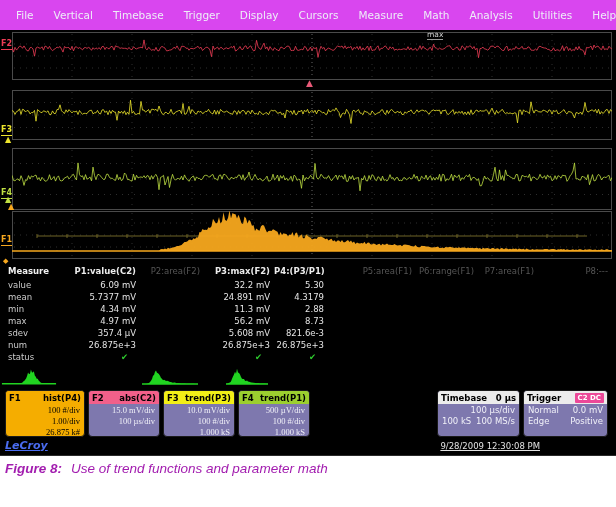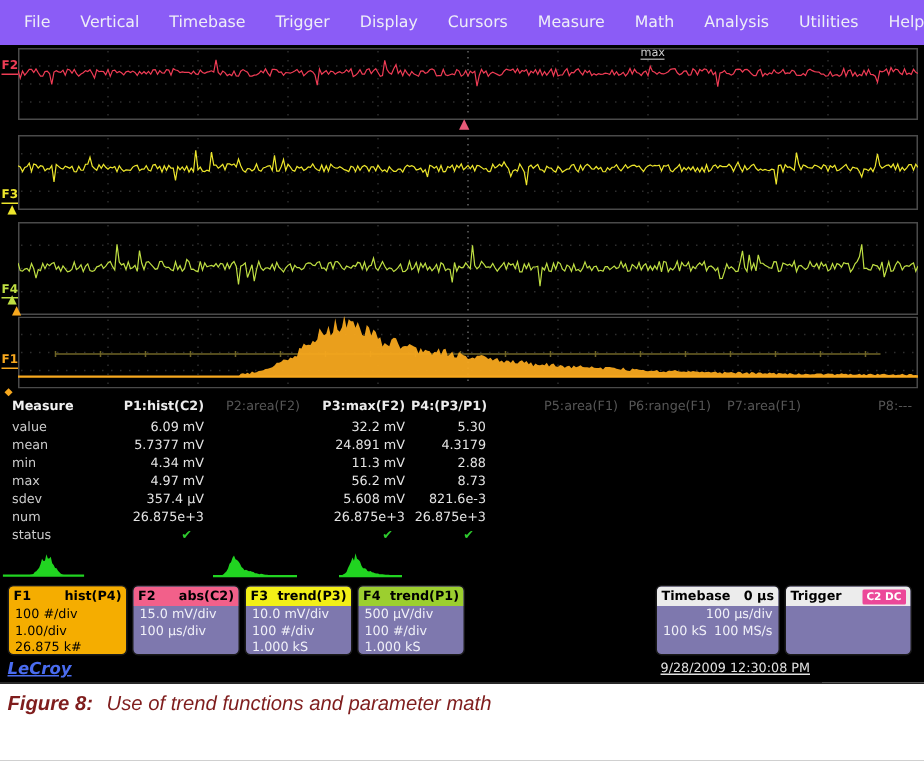--- a/index.html
+++ b/index.html
@@ -1,20 +1,20 @@
 <!DOCTYPE html>
 <html><head>
 <meta charset="utf-8">
 <style>
   html,body{margin:0;padding:0;background:#fff;}
   .page{position:relative;width:616px;height:507px;background:#ffffff;
         font-family:"DejaVu Sans",sans-serif;overflow:hidden;}
   
   .scope{position:absolute;left:0;top:0;width:616px;height:455px;background:#000;outline:1px solid #2a2a2a;}
-  .menubar{position:absolute;left:0;top:0;width:616px;height:30px;background:#8b5cf6;
+  .menubar{position:absolute;left:0;top:0;width:616px;height:30px;background:#d946ef;
            display:flex;align-items:center;padding-left:6px;box-sizing:border-box;}
   .menu-item{color:#eeeef8;font-size:10.5px;padding:0 10px;cursor:default;white-space:nowrap;}
   .grid{position:absolute;}
   .trace-label{position:absolute;font-size:8px;font-weight:bold;line-height:8px;
                border-bottom:1px solid currentColor;padding-bottom:1px;}
   .marker{position:absolute;line-height:8px;}
   .maxlabel{position:absolute;left:427px;top:31px;font-size:7.5px;color:#cfcfcf;
             border-bottom:1px solid #999;line-height:8px;}
   
   .measure{position:absolute;left:0;top:266px;width:616px;display:grid;
@@ -28,30 +28,30 @@
   .m-row{height:12px;}
   .m-status{height:14px;padding-right:12px;}
   .m-histo{height:22px;display:flex;justify-content:flex-end;padding-right:4px;align-items:flex-end;}
   .m-title{font-weight:bold;color:#f2f2f2;}
   
   .descbox{position:absolute;top:390px;height:47px;border-radius:4px;overflow:hidden;
            box-sizing:border-box;font-size:8.5px;border:1px solid #1a1a1a;}
   .descbox .hdr{height:13px;display:flex;justify-content:space-between;align-items:center;
                 padding:0 3px;font-weight:bold;color:#000;}
   .descbox .bdy{padding:1px 4px 0 4px;line-height:11px;}
-  .bdy.right{text-align:left;}
+  .bdy.right{text-align:right;font-family:Liberation Serif, serif;}
   .bdy .ln{display:flex;justify-content:space-between;}
   .badge{background:#ec4899;color:#fff;font-size:7px;font-weight:bold;padding:0 3px;
          border-radius:1px;line-height:10px;}
   
   .footer{position:absolute;left:0;top:438px;width:548px;height:17px;background:#000;}
   .logo{position:absolute;left:5px;top:1px;color:#4a6cf0;font-weight:bold;font-style:italic;
         text-decoration:underline;font-size:11px;}
   .timestamp{position:absolute;right:8px;top:3px;color:#e2e2e2;font-size:8.5px;text-decoration:underline;}
-  .caption{position:absolute;left:5px;top:461px;font-size:13.5px;color:#7f1d1d;
+  .caption{position:absolute;left:5px;top:461px;font-size:13.5px;color:#a21caf;
            font-family:"Liberation Sans",sans-serif;font-style:italic;}
   .cap-label{font-weight:bold;margin-right:9px;}
 </style>
 </head>
 <body>
 
 <div class="page">
   <div class="scope">
     <div class="menubar" id="menubar">
         <span class="menu-item">File</span>
@@ -149,21 +149,21 @@
             <line x1="505" y1="23" x2="505" y2="27" stroke="#6f6526"></line>
             <line x1="535" y1="23" x2="535" y2="27" stroke="#6f6526"></line>
             <line x1="565" y1="23" x2="565" y2="27" stroke="#6f6526"></line>
             <polygon points="0,40 0,40.0 1.5,40.0 3,40.0 4.5,40.0 6,40.0 7.5,40.0 9,40.0 10.5,40.0 12,40.0 13.5,40.0 15,40.0 16.5,40.0 18,40.0 19.5,40.0 21,40.0 22.5,40.0 24,40.0 25.5,40.0 27,40.0 28.5,40.0 30,40.0 31.5,40.0 33,40.0 34.5,40.0 36,40.0 37.5,40.0 39,40.0 40.5,40.0 42,40.0 43.5,40.0 45,39.7 46.5,40.0 48,40.0 49.5,40.0 51,40.0 52.5,40.0 54,40.0 55.5,40.0 57,40.0 58.5,40.0 60,40.0 61.5,40.0 63,40.0 64.5,40.0 66,40.0 67.5,40.0 69,40.0 70.5,40.0 72,40.0 73.5,40.0 75,40.0 76.5,40.0 78,40.0 79.5,40.0 81,40.0 82.5,40.0 84,40.0 85.5,40.0 87,40.0 88.5,40.0 90,40.0 91.5,40.0 93,40.0 94.5,40.0 96,40.0 97.5,40.0 99,40.0 100.5,40.0 102,40.0 103.5,40.0 105,40.0 106.5,40.0 108,40.0 109.5,40.0 111,40.0 112.5,40.0 114,40.0 115.5,40.0 117,40.0 118.5,40.0 120,40.0 121.5,40.0 123,40.0 124.5,40.0 126,40.0 127.5,40.0 129,40.0 130.5,40.0 132,40.0 133.5,40.0 135,40.0 136.5,40.0 138,40.0 139.5,40.0 141,40.0 142.5,40.0 144,40.0 145.5,40.0 147,40.0 148.5,38.2 150,37.9 151.5,38.3 153,37.5 154.5,38.3 156,36.7 157.5,37.5 159,37.1 160.5,36.4 162,36.2 163.5,35.8 165,35.0 166.5,34.9 168,34.4 169.5,33.9 171,32.6 172.5,30.9 174,30.9 175.5,30.2 177,28.7 178.5,28.8 180,29.2 181.5,27.3 183,27.9 184.5,26.3 186,26.6 187.5,21.0 189,21.3 190.5,18.0 192,19.1 193.5,18.8 195,19.0 196.5,16.2 198,17.1 199.5,15.3 201,7.8 202.5,10.3 204,12.5 205.5,11.5 207,6.1 208.5,12.6 210,10.6 211.5,1.2 213,8.8 214.5,10.1 216,7.1 217.5,-0.6 219,7.5 220.5,1.9 222,3.1 223.5,3.2 225,7.5 226.5,3.7 228,7.8 229.5,12.3 231,13.0 232.5,5.6 234,7.3 235.5,12.6 237,8.7 238.5,10.4 240,15.0 241.5,13.9 243,20.0 244.5,17.6 246,18.9 247.5,19.8 249,15.3 250.5,14.1 252,14.5 253.5,18.2 255,21.5 256.5,20.0 258,19.7 259.5,19.9 261,18.3 262.5,19.1 264,20.0 265.5,20.7 267,24.7 268.5,21.0 270,23.9 271.5,22.2 273,22.8 274.5,23.1 276,25.6 277.5,23.6 279,23.9 280.5,21.1 282,25.7 283.5,22.0 285,21.5 286.5,26.4 288,25.1 289.5,23.3 291,27.3 292.5,27.3 294,23.6 295.5,24.8 297,25.9 298.5,26.4 300,28.4 301.5,28.0 303,27.4 304.5,28.0 306,26.1 307.5,26.1 309,25.6 310.5,26.2 312,27.0 313.5,28.3 315,27.5 316.5,29.4 318,28.4 319.5,27.7 321,30.2 322.5,29.3 324,30.9 325.5,29.4 327,29.5 328.5,30.9 330,29.0 331.5,31.2 333,31.3 334.5,29.9 336,29.1 337.5,30.9 339,29.6 340.5,31.8 342,30.5 343.5,33.1 345,31.4 346.5,32.3 348,32.5 349.5,32.0 351,32.5 352.5,30.8 354,33.3 355.5,31.8 357,31.4 358.5,33.3 360,33.5 361.5,32.4 363,32.9 364.5,34.1 366,33.2 367.5,32.8 369,34.5 370.5,32.7 372,33.8 373.5,33.4 375,32.5 376.5,33.7 378,33.8 379.5,33.9 381,34.1 382.5,33.1 384,34.1 385.5,34.4 387,34.3 388.5,34.0 390,35.3 391.5,33.7 393,33.6 394.5,33.7 396,34.0 397.5,34.2 399,34.9 400.5,35.2 402,35.5 403.5,34.0 405,35.7 406.5,36.2 408,36.3 409.5,34.7 411,35.1 412.5,35.0 414,35.5 415.5,35.6 417,35.7 418.5,36.3 420,36.5 421.5,36.2 423,36.3 424.5,36.1 426,35.6 427.5,37.0 429,37.0 430.5,36.6 432,37.2 433.5,36.1 435,36.3 436.5,36.2 438,35.7 439.5,36.3 441,36.6 442.5,36.9 444,36.6 445.5,37.0 447,36.3 448.5,36.9 450,36.4 451.5,36.6 453,36.6 454.5,37.2 456,36.6 457.5,37.1 459,37.0 460.5,36.8 462,37.3 463.5,37.0 465,36.7 466.5,37.6 468,37.1 469.5,38.2 471,36.8 472.5,37.4 474,37.3 475.5,37.0 477,37.5 478.5,38.0 480,36.9 481.5,37.0 483,38.1 484.5,37.6 486,37.2 487.5,38.4 489,37.0 490.5,37.3 492,38.3 493.5,37.3 495,37.4 496.5,38.2 498,37.8 499.5,38.2 501,37.4 502.5,37.9 504,37.5 505.5,38.6 507,37.6 508.5,37.9 510,38.2 511.5,37.8 513,38.7 514.5,37.6 516,38.2 517.5,38.7 519,38.7 520.5,37.9 522,38.7 523.5,38.6 525,38.2 526.5,38.4 528,38.6 529.5,38.5 531,38.5 532.5,38.0 534,38.0 535.5,38.0 537,38.8 538.5,38.3 540,38.0 541.5,38.1 543,38.2 544.5,39.0 546,38.3 547.5,38.5 549,37.9 550.5,38.4 552,38.1 553.5,38.9 555,38.2 556.5,38.8 558,38.9 559.5,38.7 561,38.2 562.5,39.0 564,38.4 565.5,39.1 567,38.3 568.5,38.2 570,38.7 571.5,39.2 573,38.2 574.5,38.8 576,38.4 577.5,38.2 579,38.6 580.5,39.0 582,38.8 583.5,38.5 585,39.2 586.5,38.8 588,38.9 589.5,38.2 591,38.8 592.5,39.3 594,38.3 595.5,38.3 597,39.1 598.5,39.0 600,39.3 600,40" fill="#f7a81e" fill-opacity="0.95"></polygon>
             <line x1="0" y1="40" x2="600" y2="40" stroke="#f7a81e" stroke-width="1.5"></line>
           </svg></div>
       </div>
     <span class="maxlabel">max</span>
     <div class="measure" id="measure">
         <div class="m-cell m-hdr m-lab m-title">Measure</div>
-        <div class="m-cell m-hdr m-r">P1:hist(C2)</div>
+        <div class="m-cell m-hdr m-r">P1:value(C2)</div>
         <div class="m-cell m-hdr m-r dim">P2:area(F2)</div>
         <div class="m-cell m-hdr m-r">P3:max(F2)</div>
         <div class="m-cell m-hdr m-r">P4:(P3/P1)</div>
         <div class="m-cell m-hdr m-r dim">P5:area(F1)</div>
         <div class="m-cell m-hdr m-r dim">P6:range(F1)</div>
         <div class="m-cell m-hdr m-r dim">P7:area(F1)</div>
         <div class="m-cell m-hdr m-r dim">P8:---</div>
         <div class="m-cell m-row m-lab">value</div>
         <div class="m-cell m-row m-r">6.09 mV</div>
         <div class="m-cell m-row m-r"></div>
@@ -309,20 +309,30 @@
             <div class="ln">
               <span>100 kS</span>
               <span>100 MS/s</span>
             </div>
           </div>
         </div>
         <div class="descbox" style="left: 523px; width: 85px; background: rgb(126, 120, 174);">
           <div class="hdr" style="background: rgb(236, 236, 236);">
             <span>Trigger</span>
             <span class="badge">C2 DC</span>
+          </div>
+          <div class="bdy" style="color: rgb(240, 240, 248);">
+            <div class="ln">
+              <span>Normal</span>
+              <span>0.0 mV</span>
+            </div>
+            <div class="ln">
+              <span>Edge</span>
+              <span>Positive</span>
+            </div>
           </div>
         </div>
       </div>
     <div class="footer">
       <span class="logo">LeCroy</span>
       <span class="timestamp">9/28/2009 12:30:08 PM</span>
     </div>
   <span class="trace-label" style="left: 1px; top: 40px; color: rgb(239, 60, 85);">F2</span>
       <span class="trace-label" style="left: 1px; top: 126px; color: rgb(237, 230, 44);">F3</span>
       <span class="trace-label" style="left: 1px; top: 189px; color: rgb(191, 223, 67);">F4</span>

